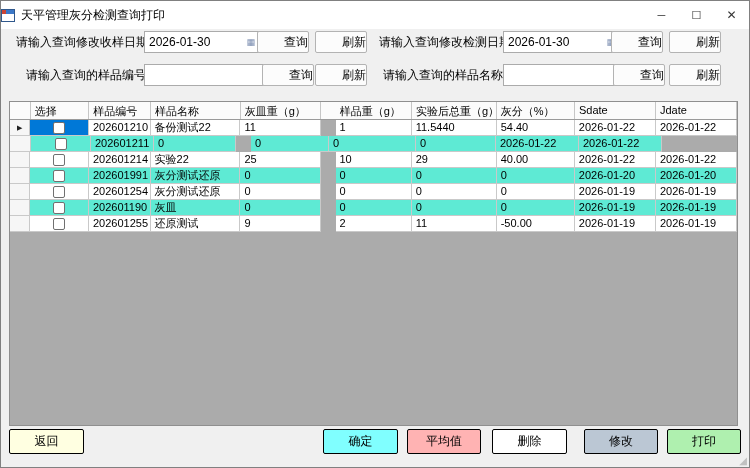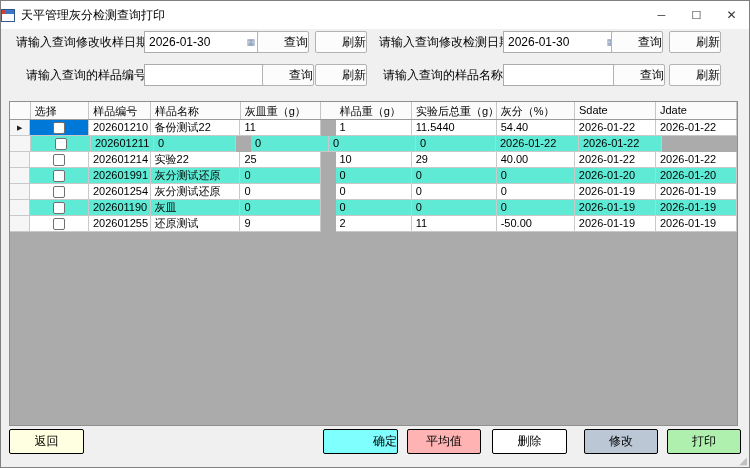--- a/index.html
+++ b/index.html
@@ -52,21 +52,21 @@
   .checkbox{width:12px;height:12px;background:#fff;border:1px solid #707070;border-radius:2px;display:inline-block;}
   .rowarrow{font-size:7px;color:#222;line-height:1;}
   .c0{width:21px;}.c1{width:60px;}.c2{width:63px;}.c3{width:92px;}.c4{width:82px;}
   .c5{width:78px;margin-left:15px;}.c6{width:87px;}.c7{width:80px;}.c8{width:83px;}.c9{width:83px;}
   
   .fbtn{
     position:absolute;top:428px;height:25px;border:1px solid #000000;border-radius:2px;
     text-align:center;line-height:23px;font-size:12px;cursor:default;
   }
   .fbtn.back{left:8px;width:75px;background:#FFFFE1;}
-  .fbtn.ok{left:322px;width:75px;background:#80FFFF;text-align:right;}
+  .fbtn.ok{left:322px;width:75px;background:#80FFFF;}
   .fbtn.avg{left:406px;width:74px;background:#FFB3B3;}
   .fbtn.del{left:491px;width:75px;background:#FFFFFF;}
   .fbtn.mod{left:583px;width:74px;background:#BBC7D4;}
   .fbtn.print{left:666px;width:74px;background:#AFF0AF;}
   
   .grip{position:absolute;right:2px;bottom:1px;color:#c0c0c0;font-size:10px;line-height:1;}
 </style>
 </head>
 <body>
 

